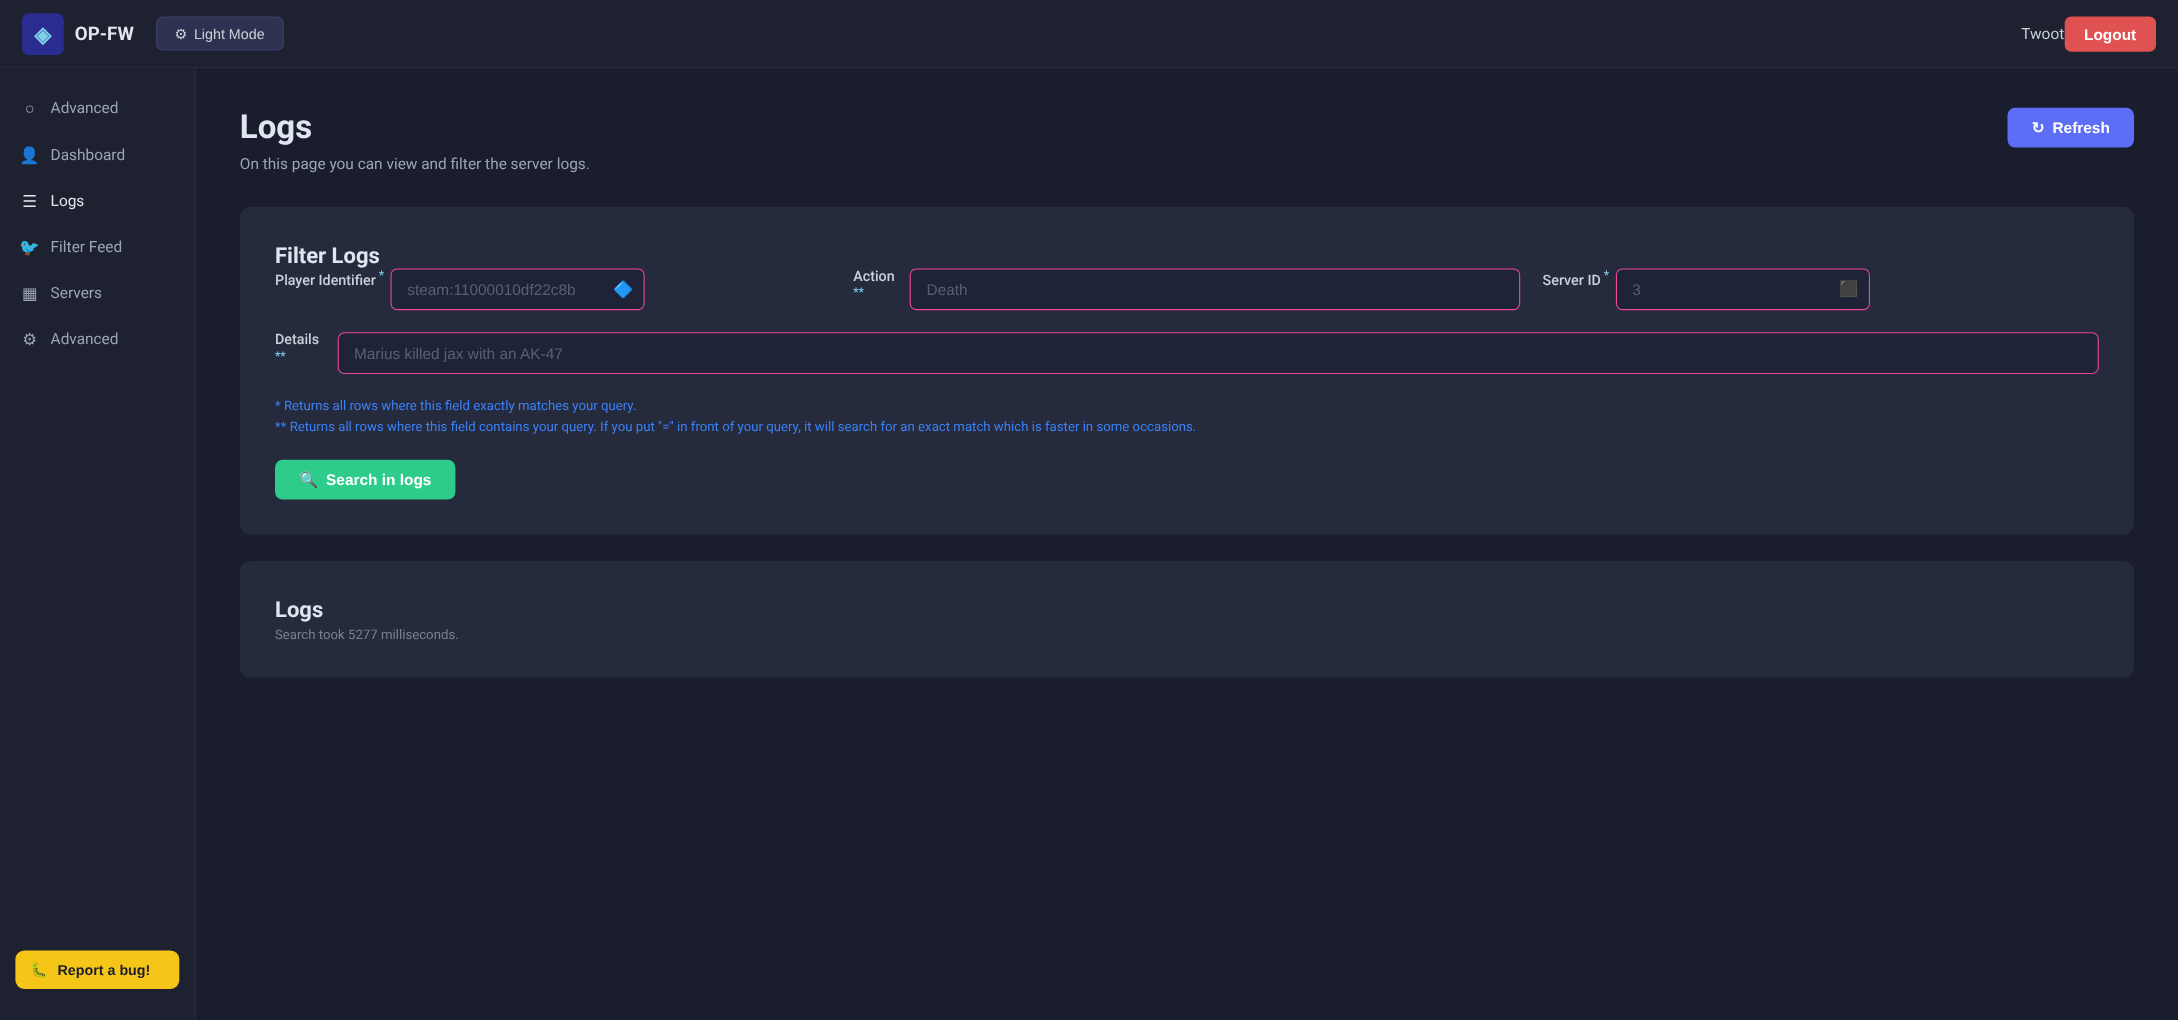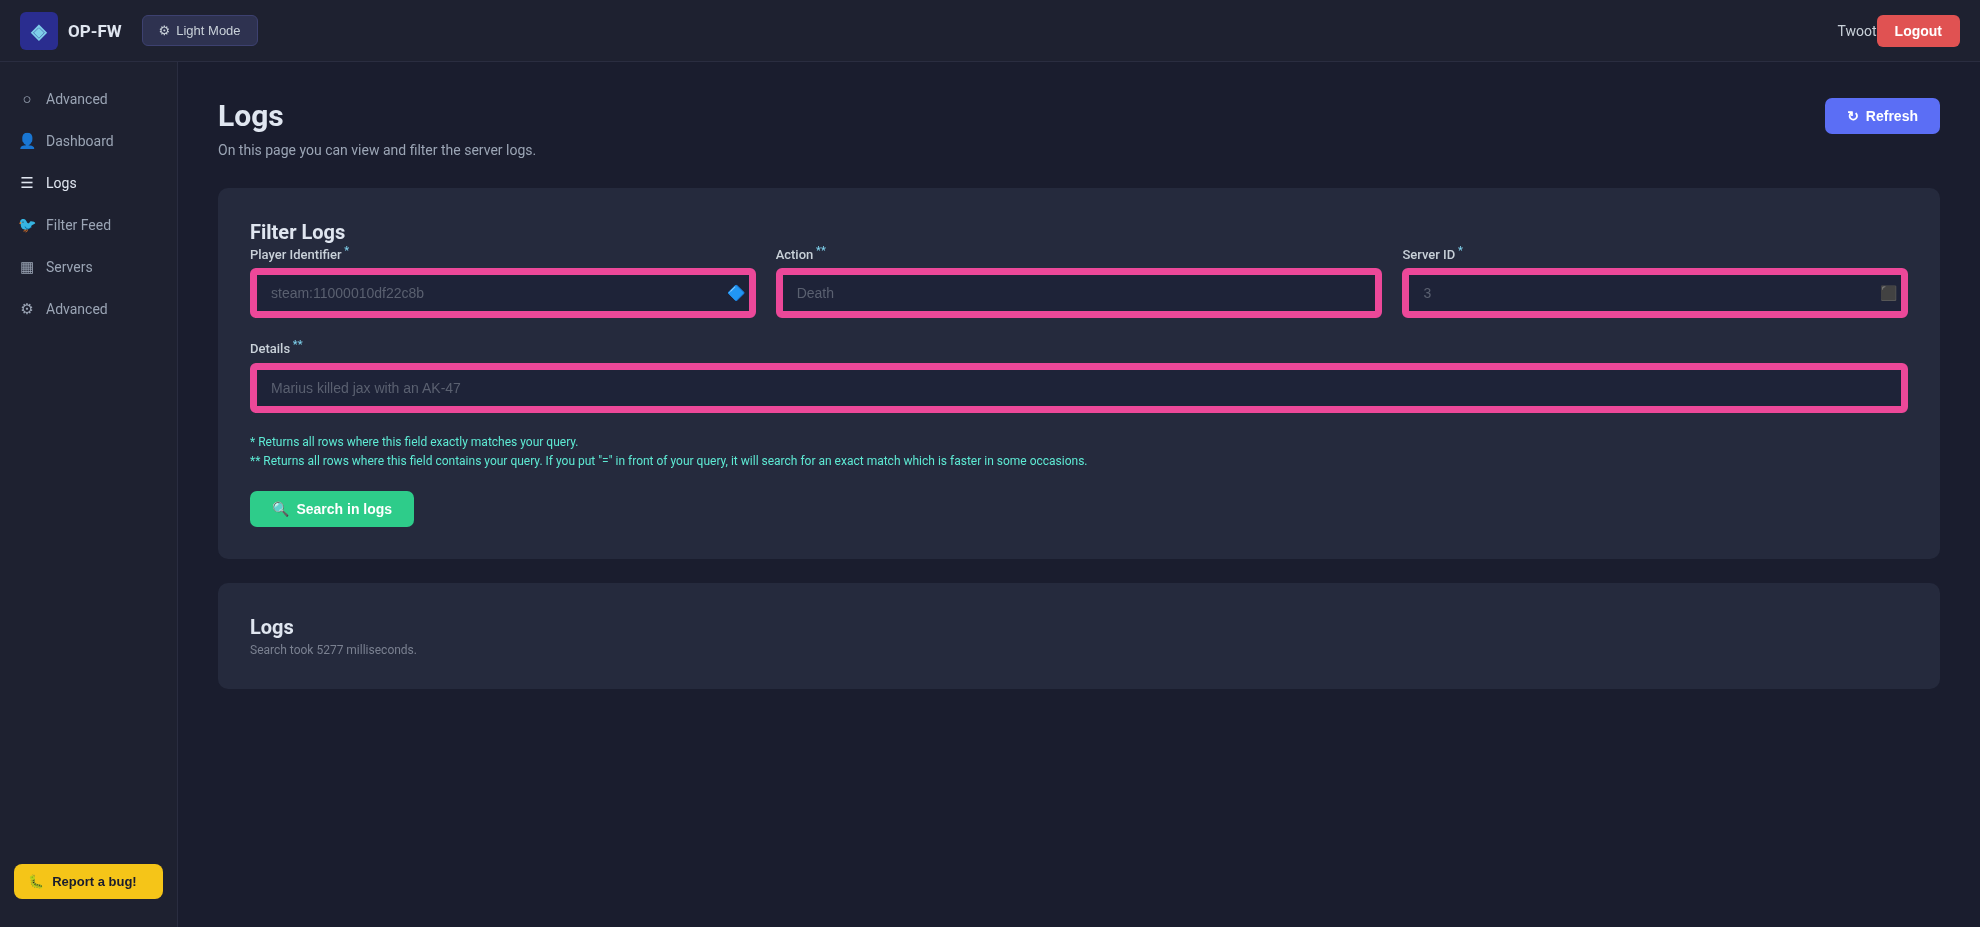--- a/index.html
+++ b/index.html
@@ -172,39 +172,39 @@
       color: #e0e6f0;
     }
 
     .filter-row {
       display: flex;
       gap: 20px;
       margin-bottom: 20px;
     }
     .filter-group {
       display: flex;
-      flex-direction: column;
+      flex-direction: row;
       gap: 6px;
     }
     .filter-group.player { flex: 1; }
     .filter-group.action { flex: 1.2; }
     .filter-group.server { flex: 1; }
 
     .filter-label {
       font-size: 13px;
       color: #c9d1d9;
       font-weight: 500;
     }
     .filter-label sup {
       color: #7ecfea;
       font-size: 11px;
     }
     .filter-input {
       background: #1e2338;
-      border: 7px solid #ec4899;
+      border: 1px solid #ec4899;
       border-radius: 6px;
       color: #c9d1d9;
       padding: 10px 14px;
       font-size: 14px;
       outline: none;
       width: 100%;
     }
     .filter-input::placeholder { color: #5a6070; }
 
     .player-input-wrap {
@@ -238,21 +238,21 @@
       font-size: 14px;
       pointer-events: none;
     }
 
     .filter-notes {
       margin-top: 8px;
       margin-bottom: 20px;
     }
     .filter-notes p {
       font-size: 12px;
-      color: #5eead4;
+      color: #3b82f6;
       line-height: 1.6;
     }
 
     .search-btn {
       background: #2ecc8a;
       border: none;
       color: #fff;
       padding: 10px 22px;
       border-radius: 7px;
       cursor: pointer;

